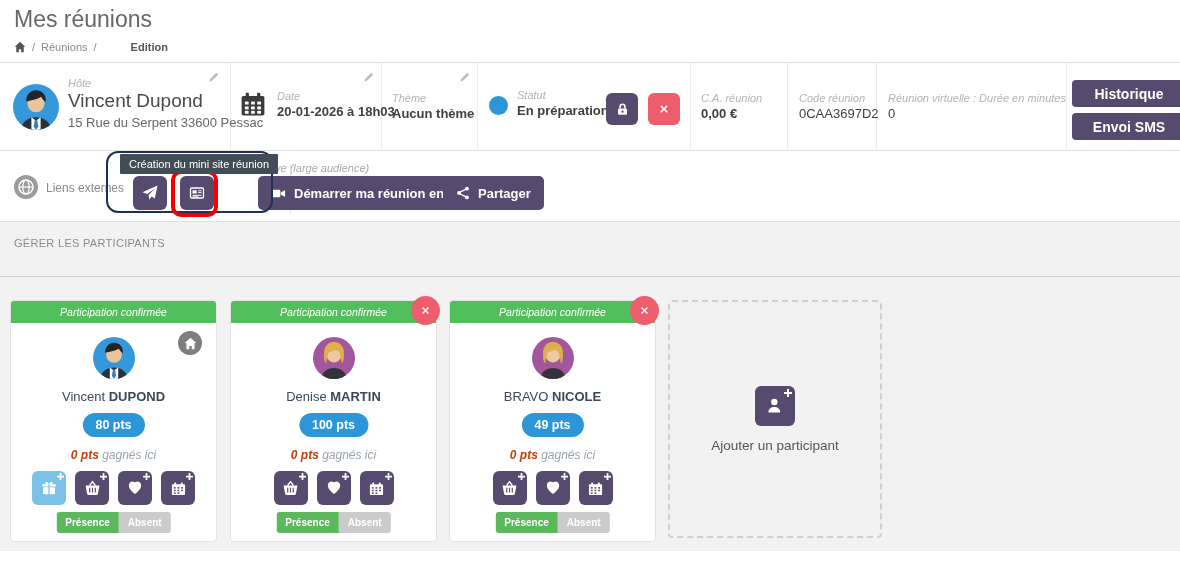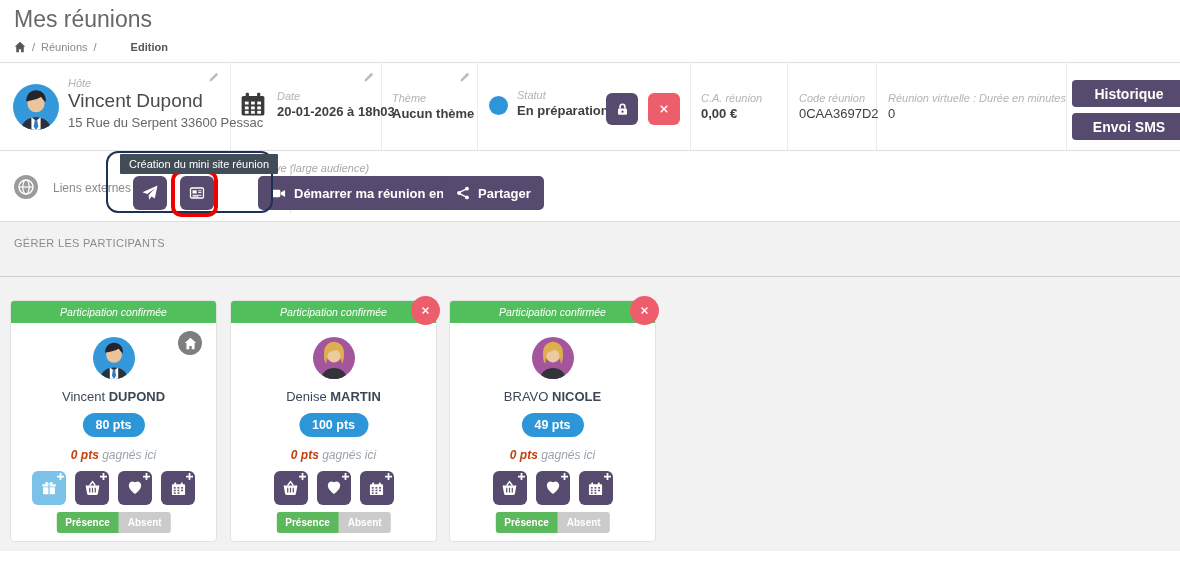--- a/index.html
+++ b/index.html
@@ -25,21 +25,21 @@
   .cal-icon { position:absolute; left:240px; top:28px; }
   .status-dot { position:absolute; left:489px; top:33px; width:19px; height:19px; border-radius:50%; background:#2d96d8; }
   .sq-btn { position:absolute; width:32px; height:32px; border-radius:6px; display:flex; align-items:center; justify-content:center; border:none; cursor:pointer; }
   .btn-purple { background:#564a6e; color:#fff; }
   .btn-red { background:#ed5e6c; color:#fff; }
   .side-btn { position:absolute; left:1072px; width:114px; height:27px; background:#564a6e; color:#fff; font-size:14px; font-weight:bold; border:none; border-radius:4px; cursor:pointer; }
 
   
   .links-row { position:absolute; left:0; top:151px; width:1180px; height:71px; background:#fff; border-bottom:1px solid #dedede; }
   .globe-wrap { position:absolute; left:14px; top:24px; }
-  .links-label { position:absolute; left:53px; top:30px; font-size:12px; color:#8a8a8a; }
+  .links-label { position:absolute; left:46px; top:30px; font-size:12px; color:#8a8a8a; }
   .caption-frag { position:absolute; left:275px; top:11px; font-size:11px; font-style:italic; color:#a9a9a9; }
   .toolbar-btn { position:absolute; top:25px; width:34px; height:34px; border-radius:6px; background:#564a6e; border:none; display:flex; align-items:center; justify-content:center; cursor:pointer; }
   .tb-divider { position:absolute; left:290px; top:14px; width:1px; height:48px; background:#e2e2e2; }
   .wide-btn { position:absolute; top:25px; height:34px; background:#564a6e; color:#fff; font-size:13px; font-weight:bold; border:none; border-radius:5px; display:flex; align-items:center; gap:8px; padding:0 13px; cursor:pointer; }
   .tooltip { position:absolute; left:120px; top:3px; background:#414c56; color:#fff; font-size:11px; padding:4px 9px; border-radius:1px; white-space:nowrap; z-index:5; }
   .navy-annotation { position:absolute; left:106px; top:0px; width:167px; height:62px; border:2px solid #1e3154; border-radius:12px; pointer-events:none; z-index:4; }
   .red-annotation { position:absolute; left:171px; top:19px; width:47px; height:47px; border:4px solid #f20000; border-radius:10px; pointer-events:none; z-index:4; }
 
   
   .gray-section { position:absolute; left:0; top:222px; width:1180px; height:329px; background:#f2f2f2; }
@@ -463,14 +463,26 @@
               <path d="M3 0h2v3h3v2H5v3H3V5H0V3h3z" fill="#fff"></path>
             </svg>
         </button>
       </div>
       <div class="toggle">
         <span class="on">Présence</span>
         <span class="off">Absent</span>
       </div>
     </div>
 
+    <div class="add-card">
+      <button class="add-btn">
+        <svg viewBox="0 0 16 16" width="19" height="19" fill="#fff">
+            <circle cx="7" cy="5" r="2.7"></circle>
+            <path d="M2 13.8c0-2.9 2.2-4.5 5-4.5s5 1.6 5 4.5z"></path>
+          </svg>
+        <svg class="plus-badge" viewBox="0 0 8 8" width="8" height="8" style="top:3px;right:3px">
+            <path d="M3 0h2v3h3v2H5v3H3V5H0V3h3z" fill="#fff"></path>
+          </svg>
+      </button>
+      <span class="add-label">Ajouter un participant</span>
+    </div>
   </div>
 </div>
 
 </body></html>

